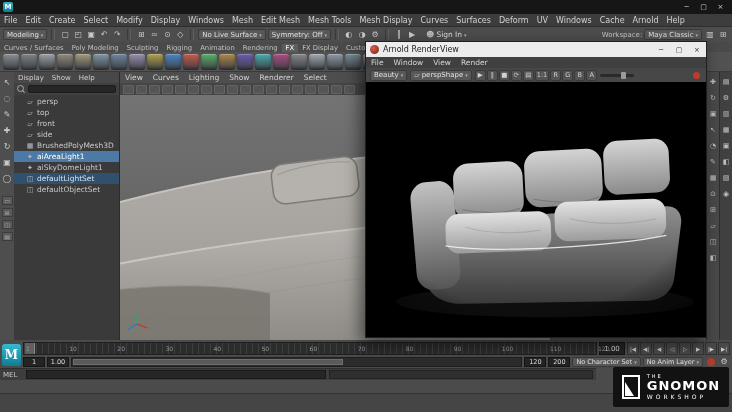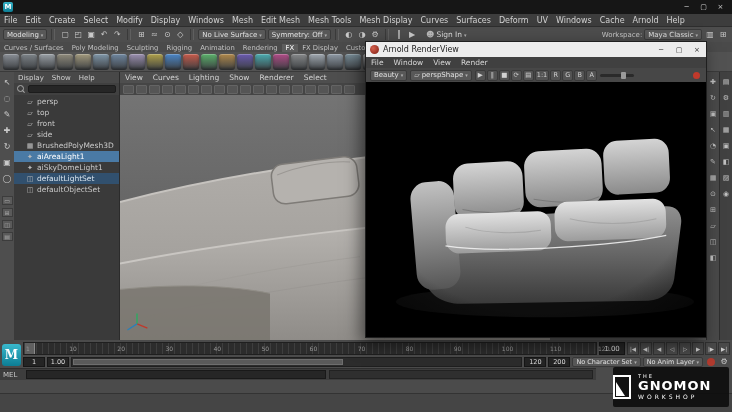--- a/index.html
+++ b/index.html
@@ -107,21 +107,21 @@
   .akey{width:8px;height:8px;border-radius:50%;background:#b03a2e}
 
   #cmdline{left:0;top:368px;width:596px;height:12px;background:#3d3d3d;display:flex;align-items:center;gap:3px;padding:0 3px;border-top:1px solid #2e2e2e}
   .cmd-label{font-size:7px;color:#c8c8c8;width:20px}
   .cmd-input{width:300px;height:9px;background:#262626;border:1px solid #191919;color:#ddd;font-size:7px;outline:none}
   .cmd-output{flex:1;height:9px;background:#2f2f2f;border:1px solid #222}
 
   #helpline{left:0;top:380px;width:732px;height:13px;background:#6f6f6f;display:flex;align-items:center;padding:0 4px;font-size:6.5px;color:#262626;white-space:nowrap;overflow:hidden}
   #bottomstrip{left:0;top:393px;width:732px;height:19px;background:#454545;border-top:1px solid #333}
 
-  #gnomon{right:3px;bottom:5px;width:116px;height:40px;background:rgba(12,12,12,.9);z-index:60;display:flex;align-items:center;gap:7px;border-radius:2px}
+  #gnomon{right:3px;bottom:5px;width:116px;height:40px;background:rgba(12,12,12,.9);z-index:60;display:flex;align-items:center;justify-content:center;gap:7px;border-radius:2px}
   .g-mark{width:18px;height:24px;border:2px solid #fff;position:relative;flex:none}
   .g-mark::after{content:"";position:absolute;left:1px;bottom:1px;width:0;height:0;border-left:9px solid #fff;border-top:14px solid transparent}
   .g-text{display:flex;flex-direction:column;line-height:1.1;color:#fff}
   .g-the{font-size:5px;letter-spacing:2px}
   .g-name{font-size:13px;font-weight:bold;letter-spacing:1px}
   .g-ws{font-size:6px;letter-spacing:3px}
 </style>
 </head>
 <body>
 

